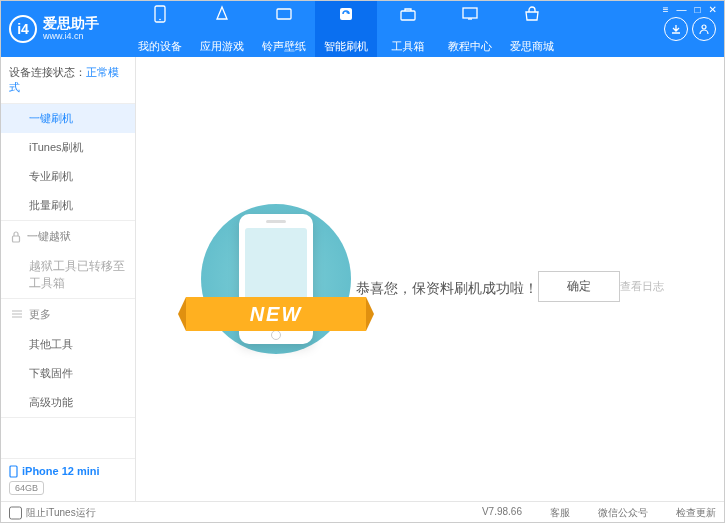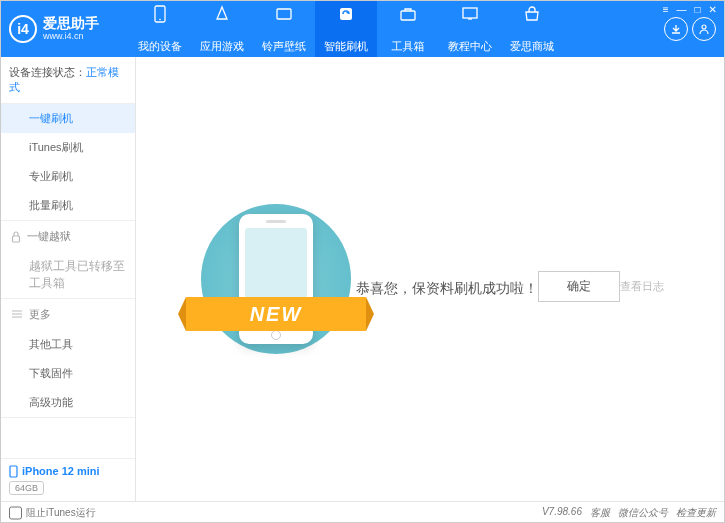--- a/index.html
+++ b/index.html
@@ -53,21 +53,21 @@
 .ribbon::before, .ribbon::after { content: ""; position: absolute; top: 0; border-top: 17px solid transparent; border-bottom: 17px solid transparent; }
 .ribbon::before { left: -8px; border-right: 8px solid #e09010; }
 .ribbon::after { right: -8px; border-left: 8px solid #e09010; }
 
 .msg { margin-top: 20px; font-size: 14px; color: #555; }
 .ok-btn { margin-top: 14px; padding: 6px 28px; border: 1px solid #ccc; background: #fff; font-size: 12px; cursor: pointer; color: #555; }
 .log-link { margin-top: 14px; font-size: 11px; color: #bbb; cursor: pointer; }
 
 .footer { height: 22px; border-top: 1px solid #e5e5e5; display: flex; align-items: center; padding: 0 8px; font-size: 10px; color: #777; }
 .footer .f-left { display: flex; gap: 4px; }
-.footer .f-right { margin-left: auto; display: flex; gap: 8px; font-style: italic; }
+.footer .f-right { margin-left: auto; display: flex; gap: 28px; }
 .footer .f-right span { cursor: pointer; }
 
 svg { display: block; }
 </style>
 </head>
 <body>
 
 <div class="header">
   <div class="hr-top">
     <span>≡</span>

